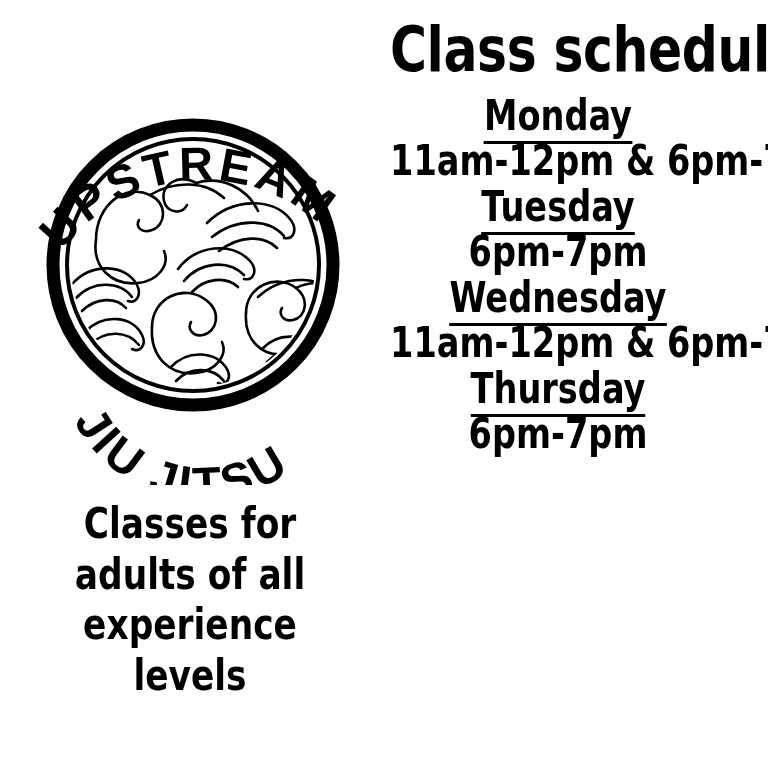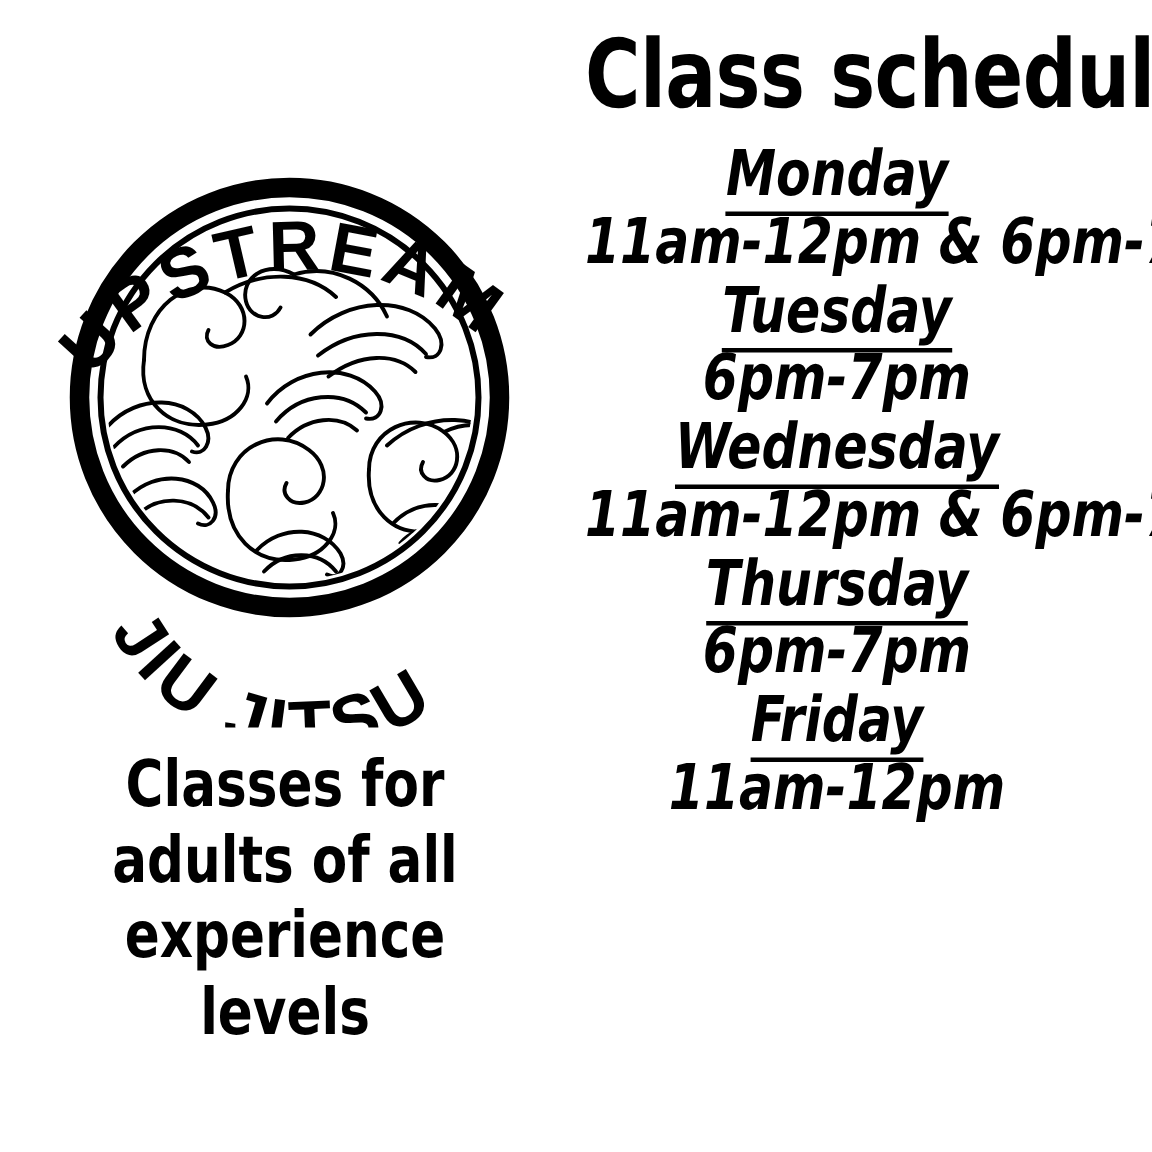--- a/index.html
+++ b/index.html
@@ -52,21 +52,20 @@
     line-height: 1.0;
     letter-spacing: -0.5px;
     transform: scaleX(0.80);
     transform-origin: 50% 50%;
     white-space: nowrap;
     margin: 0 0 14px 0;
   }
 
   .sched-entry {
     margin: 0;
-    font-style: italic;
   }
 
   .sched-day {
     font-family: "DejaVu Sans", sans-serif;
     font-weight: 700;
     font-size: 42px;
     line-height: 1.02;
     transform: scaleX(0.80);
     transform-origin: 50% 50%;
     white-space: nowrap;
@@ -210,24 +209,20 @@
     <div class="sched-entry">
       <div class="sched-day"><span class="daytext">Wednesday</span></div>
       <div class="sched-time long">11am-12pm &amp; 6pm-7pm</div>
     </div>
 
     <div class="sched-entry">
       <div class="sched-day"><span class="daytext">Thursday</span></div>
       <div class="sched-time">6pm-7pm</div>
     </div>
 
-    <div class="sched-entry">
-      <div class="sched-day"><span class="daytext">Friday</span></div>
-      <div class="sched-time">11am-12pm</div>
-    </div>
 
   </div>
 
   <div id="tagline">
     <span class="tl-line">Classes for</span>
     <span class="tl-line">adults of all</span>
     <span class="tl-line">experience</span>
     <span class="tl-line">levels</span>
   </div>
 

